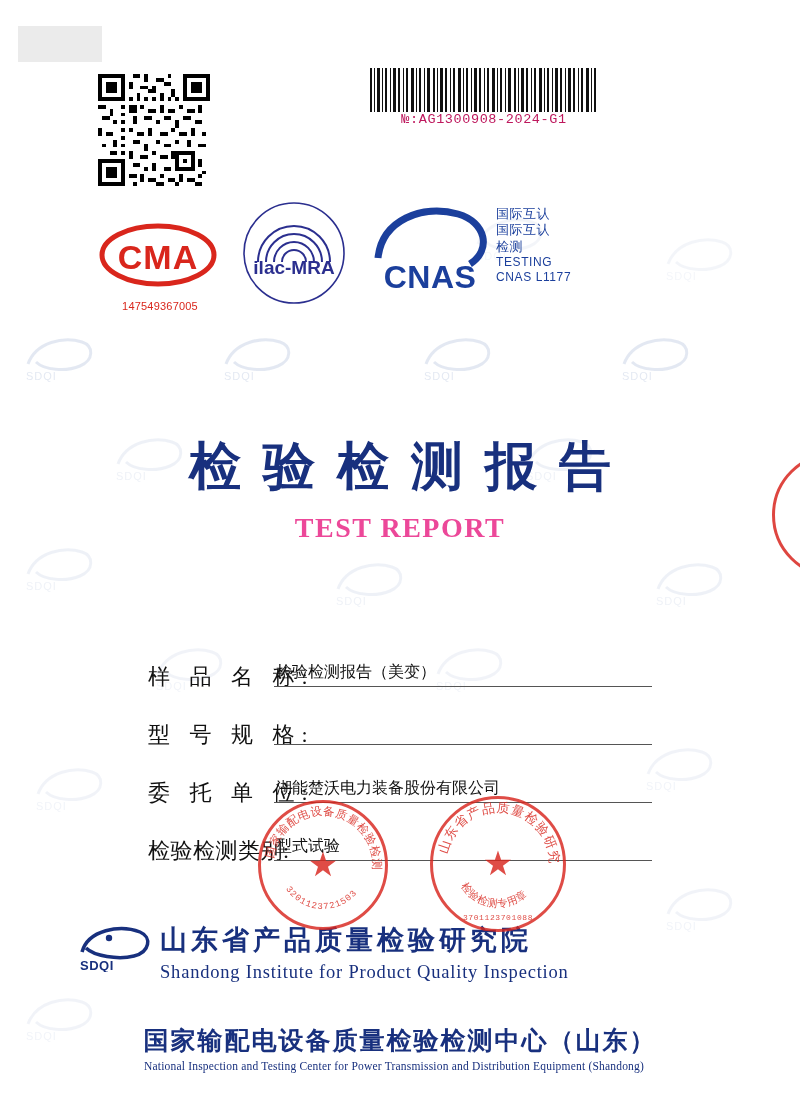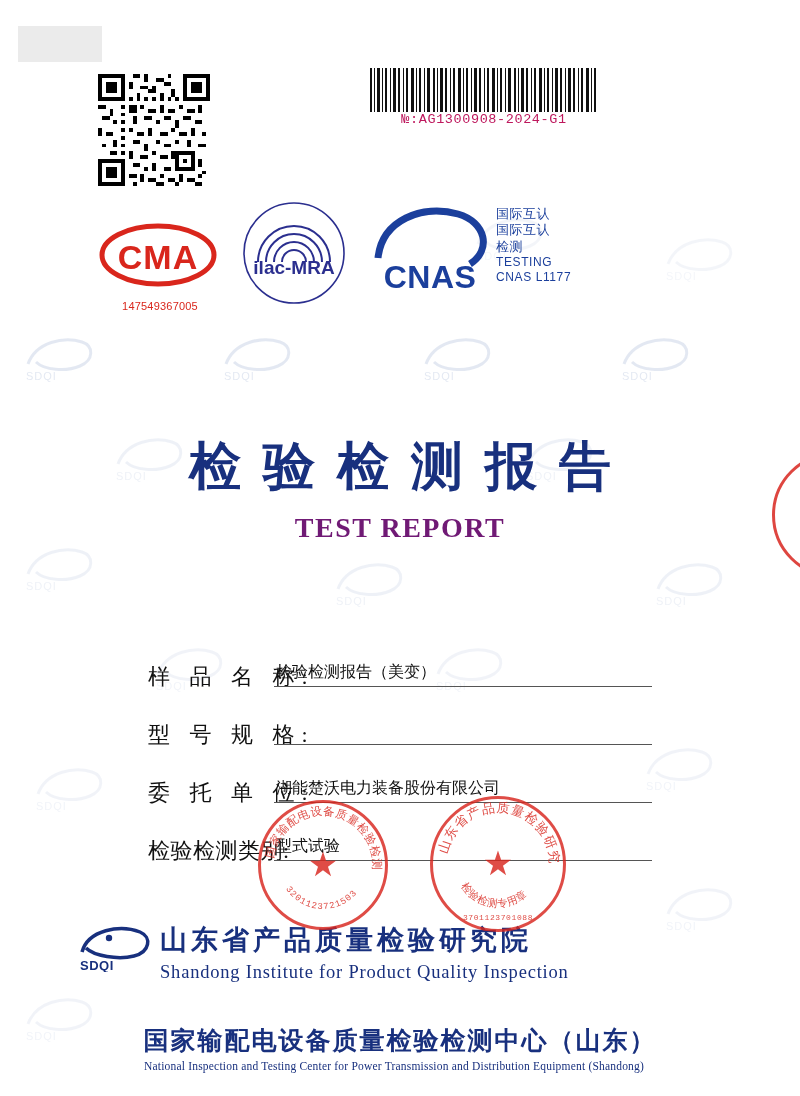--- a/index.html
+++ b/index.html
@@ -147,21 +147,21 @@
   .title-en {
     position: absolute;
     left: 0;
     top: 512px;
     width: 800px;
     text-align: center;
     font-family: "Liberation Serif", serif;
     font-weight: bold;
     font-size: 28px;
     letter-spacing: 1.5px;
-    color: #701a75;
+    color: #ec4899;
     z-index: 3;
   }
   
   .fields {
     position: absolute;
     left: 140px;
     top: 656px;
     width: 512px;
     z-index: 3;
   }

